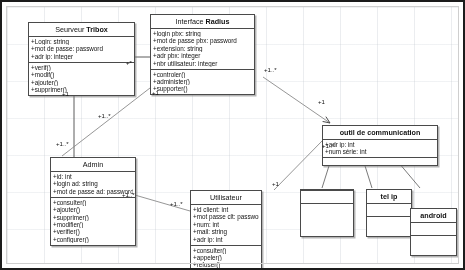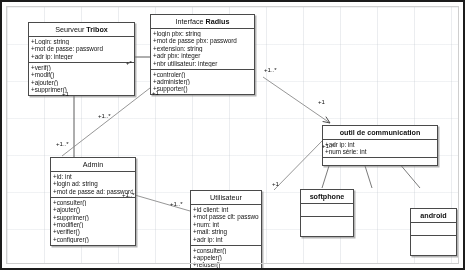--- a/index.html
+++ b/index.html
@@ -238,29 +238,35 @@
     <div class="sep"></div>
     <div class="compartment">
       <div class="row">+adr ip: int</div>
       <div class="row">+num série: int</div>
     </div>
     <div class="sep"></div>
     <div class="compartment" style="min-height:4px;"></div>
   </div>
 
   <div class="uml empty-comp" style="left:300px; top:189px; width:54px; height:48px;">
-    <div class="title">
-      <span class="b">softphone</span>
-    </div>
-    <div class="sep"></div>
-    <div class="compartment"></div>
-    <div class="sep"></div>
-    <div class="compartment"></div>
-  </div>
-
+    <div class="sep"></div>
+    <div class="compartment"></div>
+    <div class="sep"></div>
+    <div class="compartment"></div>
+  </div>
+
+  <div class="uml empty-comp" style="left:366px; top:189px; width:46px; height:48px;">
+    <div class="title">
+      <span class="b">tel ip</span>
+    </div>
+    <div class="sep"></div>
+    <div class="compartment"></div>
+    <div class="sep"></div>
+    <div class="compartment"></div>
+  </div>
 
   <div class="uml empty-comp" style="left:410px; top:189px; width:47px; height:48px;margin-top:19px;">
     <div class="title">
       <span class="b">android</span>
     </div>
     <div class="sep"></div>
     <div class="compartment"></div>
     <div class="sep"></div>
     <div class="compartment"></div>
   </div>

